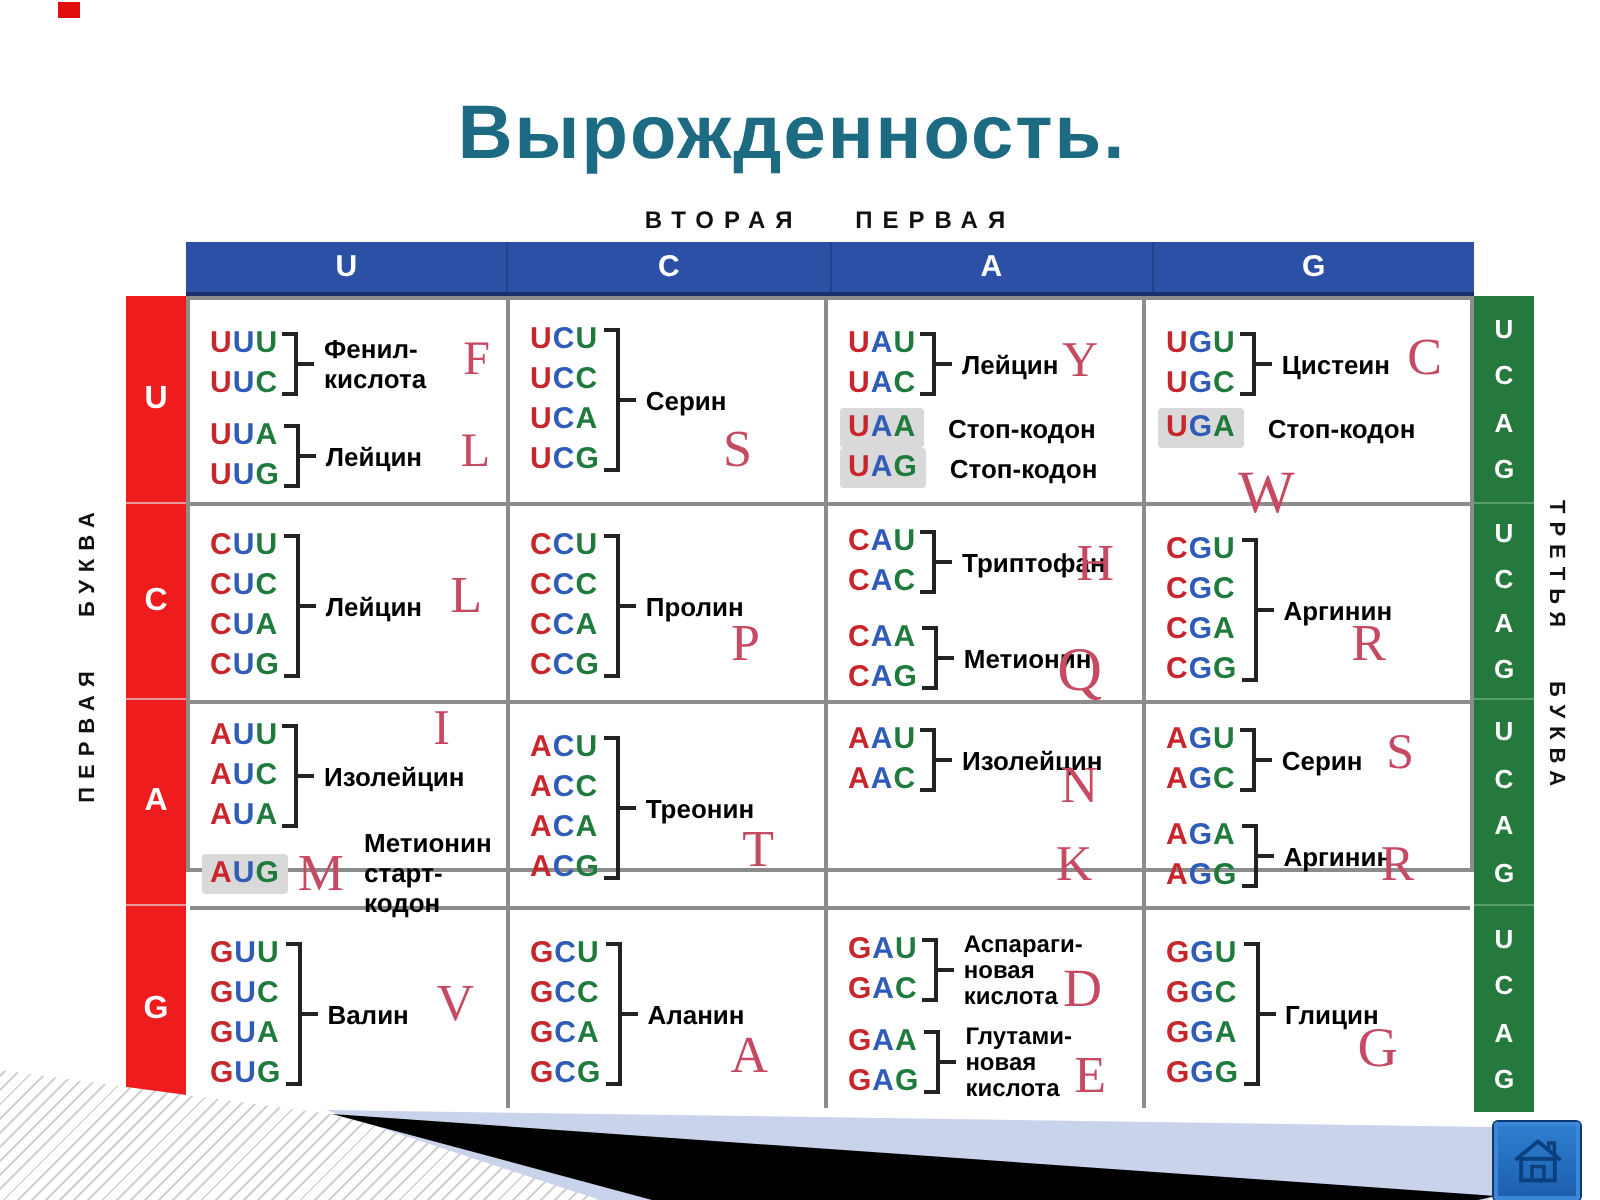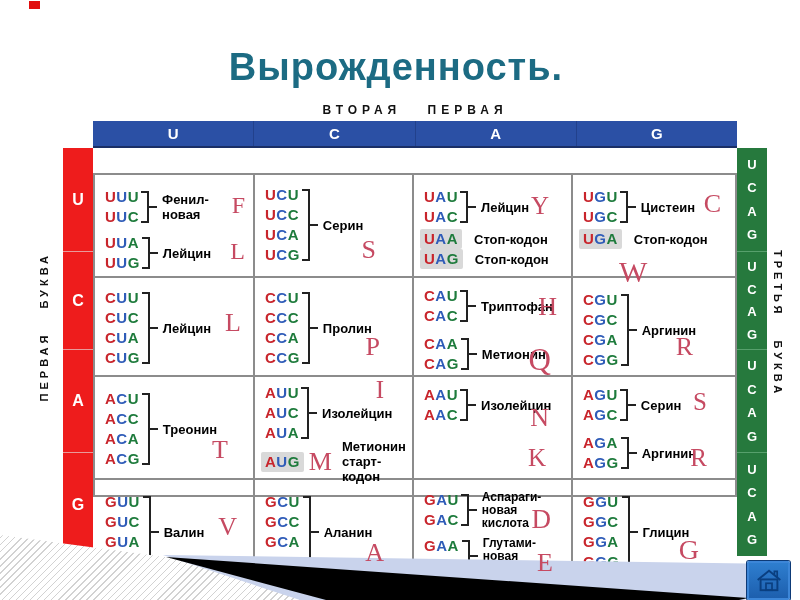--- a/index.html
+++ b/index.html
@@ -28,23 +28,23 @@
   .thirdcol{position:absolute;left:737px;top:148px;width:30px;height:408px;background:#26793d;}
   .tsec{display:flex;flex-direction:column;align-items:center;justify-content:space-evenly;
         color:#fff;font-weight:bold;font-size:13px;border-bottom:1px solid #57a06c;box-sizing:border-box;}
   .tsec:last-child{border-bottom:none;}
 
   .vlabel-left{position:absolute;left:38px;top:252px;writing-mode:vertical-rl;transform:rotate(180deg);
         font-size:11px;font-weight:bold;color:#111;letter-spacing:4px;word-spacing:16px;white-space:nowrap;}
   .vlabel-right{position:absolute;left:772px;top:250px;writing-mode:vertical-rl;
         font-size:11px;font-weight:bold;color:#111;letter-spacing:4px;word-spacing:16px;white-space:nowrap;}
 
-  .grid{position:absolute;left:93px;top:148px;width:644px;height:324px;border:2px solid #8c8c8c;
+  .grid{position:absolute;left:93px;top:148px;width:644px;height:288px;border:2px solid #8c8c8c;
         box-sizing:border-box;display:grid;grid-template-columns:160px 159px 159px 162px;
-        grid-template-rows:103px 99px 103px 99px;background:#fff;margin-top:25px;}
+        grid-template-rows:103px 99px 103px 99px;background:#fff;}
   .cell{position:relative;border-right:2px solid #8c8c8c;border-bottom:2px solid #8c8c8c;
         box-sizing:border-box;overflow:visible;}
   .cell:nth-child(4n){border-right:none;}
   .cell:nth-child(n+13){border-bottom:none;}
 
   .grp{position:absolute;left:10px;display:flex;align-items:center;}
   .cw{display:flex;align-items:stretch;}
   .codons{display:flex;flex-direction:column;}
   .codon{font-weight:bold;font-size:15px;line-height:20px;letter-spacing:0.5px;white-space:nowrap;}
   .hl{background:#d9d9d9;border-radius:2px;padding:0 4px;margin-left:-4px;}
@@ -132,21 +132,21 @@
       <div class="grp" style="top:12px">
         <div class="cw">
             <div class="codons">
           <span class="codon"><span style="color: rgb(200, 37, 44);">U</span><span style="color: rgb(47, 92, 184);">U</span><span style="color: rgb(30, 123, 60);">U</span></span>
           <span class="codon"><span style="color: rgb(200, 37, 44);">U</span><span style="color: rgb(47, 92, 184);">U</span><span style="color: rgb(30, 123, 60);">C</span></span>
         </div>
             <div class="brk"></div>
           </div>
         <div class="dash"></div>
         <div class="aname">Фенил-
-новая</div>
+кислота</div>
       </div>
       <div class="big" style="top:18px;right:8px;font-size:24px">F</div>
       <div class="grp" style="top:58px">
         <div class="cw">
             <div class="codons">
           <span class="codon"><span style="color: rgb(200, 37, 44);">U</span><span style="color: rgb(47, 92, 184);">U</span><span style="color: rgb(30, 123, 60);">A</span></span>
           <span class="codon"><span style="color: rgb(200, 37, 44);">U</span><span style="color: rgb(47, 92, 184);">U</span><span style="color: rgb(30, 123, 60);">G</span></span>
         </div>
             <div class="brk"></div>
           </div>
@@ -285,37 +285,20 @@
           <span class="codon"><span style="color: rgb(200, 37, 44);">C</span><span style="color: rgb(47, 92, 184);">G</span><span style="color: rgb(30, 123, 60);">C</span></span>
           <span class="codon"><span style="color: rgb(200, 37, 44);">C</span><span style="color: rgb(47, 92, 184);">G</span><span style="color: rgb(30, 123, 60);">A</span></span>
           <span class="codon"><span style="color: rgb(200, 37, 44);">C</span><span style="color: rgb(47, 92, 184);">G</span><span style="color: rgb(30, 123, 60);">G</span></span>
         </div>
             <div class="brk"></div>
           </div>
         <div class="dash"></div>
         <div class="aname">Аргинин</div>
       </div>
       <div class="big" style="top:56px;right:42px;font-size:26px">R</div>
-    </div>
-
-    <div class="cell">
-      <div class="grp" style="top:12px">
-        <div class="cw">
-            <div class="codons">
-          <span class="codon"><span style="color: rgb(200, 37, 44);">A</span><span style="color: rgb(47, 92, 184);">C</span><span style="color: rgb(30, 123, 60);">U</span></span>
-          <span class="codon"><span style="color: rgb(200, 37, 44);">A</span><span style="color: rgb(47, 92, 184);">C</span><span style="color: rgb(30, 123, 60);">C</span></span>
-          <span class="codon"><span style="color: rgb(200, 37, 44);">A</span><span style="color: rgb(47, 92, 184);">C</span><span style="color: rgb(30, 123, 60);">A</span></span>
-          <span class="codon"><span style="color: rgb(200, 37, 44);">A</span><span style="color: rgb(47, 92, 184);">C</span><span style="color: rgb(30, 123, 60);">G</span></span>
-        </div>
-            <div class="brk"></div>
-          </div>
-        <div class="dash"></div>
-        <div class="aname">Треонин</div>
-      </div>
-      <div class="big" style="top:60px;right:25px;font-size:26px">T</div>
     </div>
 
     <div class="cell">
       <div class="grp" style="top:6px">
         <div class="cw">
             <div class="codons">
           <span class="codon"><span style="color: rgb(200, 37, 44);">A</span><span style="color: rgb(47, 92, 184);">U</span><span style="color: rgb(30, 123, 60);">U</span></span>
           <span class="codon"><span style="color: rgb(200, 37, 44);">A</span><span style="color: rgb(47, 92, 184);">U</span><span style="color: rgb(30, 123, 60);">C</span></span>
           <span class="codon"><span style="color: rgb(200, 37, 44);">A</span><span style="color: rgb(47, 92, 184);">U</span><span style="color: rgb(30, 123, 60);">A</span></span>
         </div>
@@ -324,20 +307,37 @@
         <div class="dash"></div>
         <div class="aname">Изолейцин</div>
       </div>
       <div class="big" style="top:0px;right:28px">I</div>
       <div class="line" style="top:62px">
         <span class="codon hl"><span style="color: rgb(200, 37, 44);">A</span><span style="color: rgb(47, 92, 184);">U</span><span style="color: rgb(30, 123, 60);">G</span></span>
         <span class="big inlineM">M</span>
         <div class="aname">Метионин
 старт-кодон</div>
       </div>
+    </div>
+
+    <div class="cell">
+      <div class="grp" style="top:12px">
+        <div class="cw">
+            <div class="codons">
+          <span class="codon"><span style="color: rgb(200, 37, 44);">A</span><span style="color: rgb(47, 92, 184);">C</span><span style="color: rgb(30, 123, 60);">U</span></span>
+          <span class="codon"><span style="color: rgb(200, 37, 44);">A</span><span style="color: rgb(47, 92, 184);">C</span><span style="color: rgb(30, 123, 60);">C</span></span>
+          <span class="codon"><span style="color: rgb(200, 37, 44);">A</span><span style="color: rgb(47, 92, 184);">C</span><span style="color: rgb(30, 123, 60);">A</span></span>
+          <span class="codon"><span style="color: rgb(200, 37, 44);">A</span><span style="color: rgb(47, 92, 184);">C</span><span style="color: rgb(30, 123, 60);">G</span></span>
+        </div>
+            <div class="brk"></div>
+          </div>
+        <div class="dash"></div>
+        <div class="aname">Треонин</div>
+      </div>
+      <div class="big" style="top:60px;right:25px;font-size:26px">T</div>
     </div>
 
     <div class="cell">
       <div class="grp" style="top:8px">
         <div class="cw">
             <div class="codons">
           <span class="codon"><span style="color: rgb(200, 37, 44);">A</span><span style="color: rgb(47, 92, 184);">A</span><span style="color: rgb(30, 123, 60);">U</span></span>
           <span class="codon"><span style="color: rgb(200, 37, 44);">A</span><span style="color: rgb(47, 92, 184);">A</span><span style="color: rgb(30, 123, 60);">C</span></span>
         </div>
             <div class="brk"></div>

